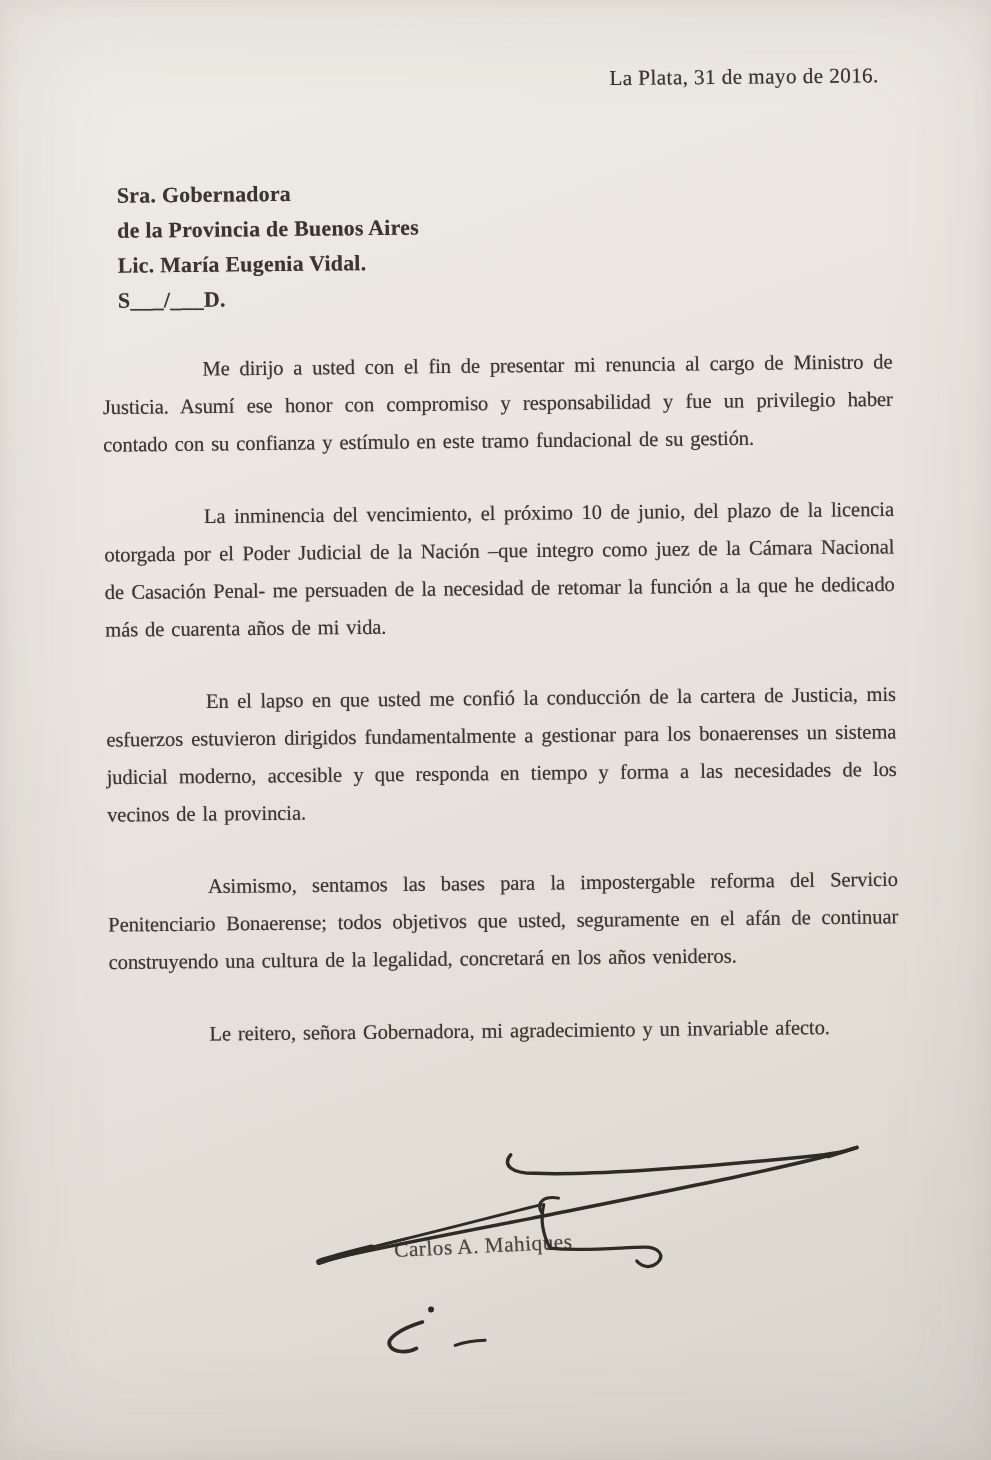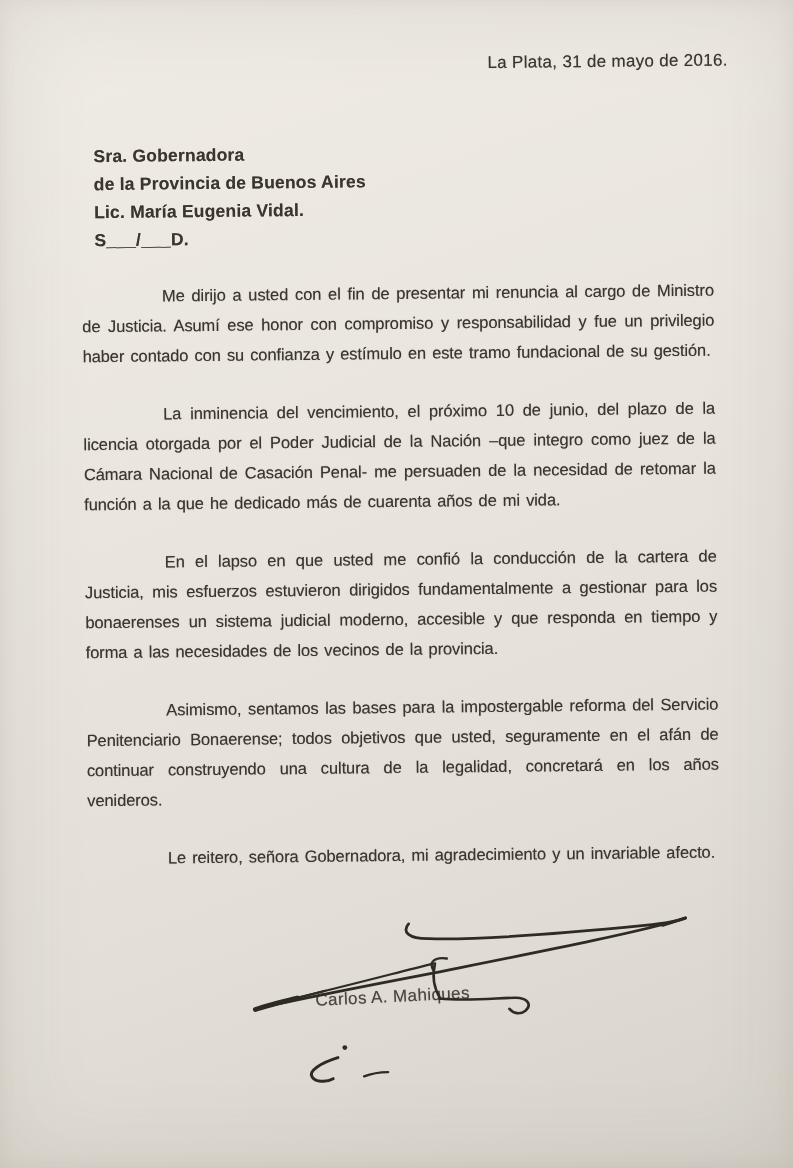--- a/index.html
+++ b/index.html
@@ -1,20 +1,20 @@
 <!DOCTYPE html>
 <html><head>
 <meta charset="utf-8">
 <style>
   html,body{margin:0;padding:0;background:#cfcbc3;}
   .photo{
     position:relative;
     width:793px;height:1168px;
     overflow:hidden;
-    font-family:Liberation Sans, sans-serif;
+    font-family:Liberation Serif, serif;
     background:linear-gradient(160deg,#efece5 0%,#eae6df 38%,#e3dfd7 70%,#d7d3cb 100%);
     box-shadow:inset 0 0 90px rgba(110,100,85,.14), inset 0 0 18px rgba(110,100,85,.08);
     color:#3b352d;
   }
   .tilt{
     position:absolute;inset:0;
     transform:rotate(-0.6deg);
     transform-origin:50% 42%;
   }
   .dateline{

